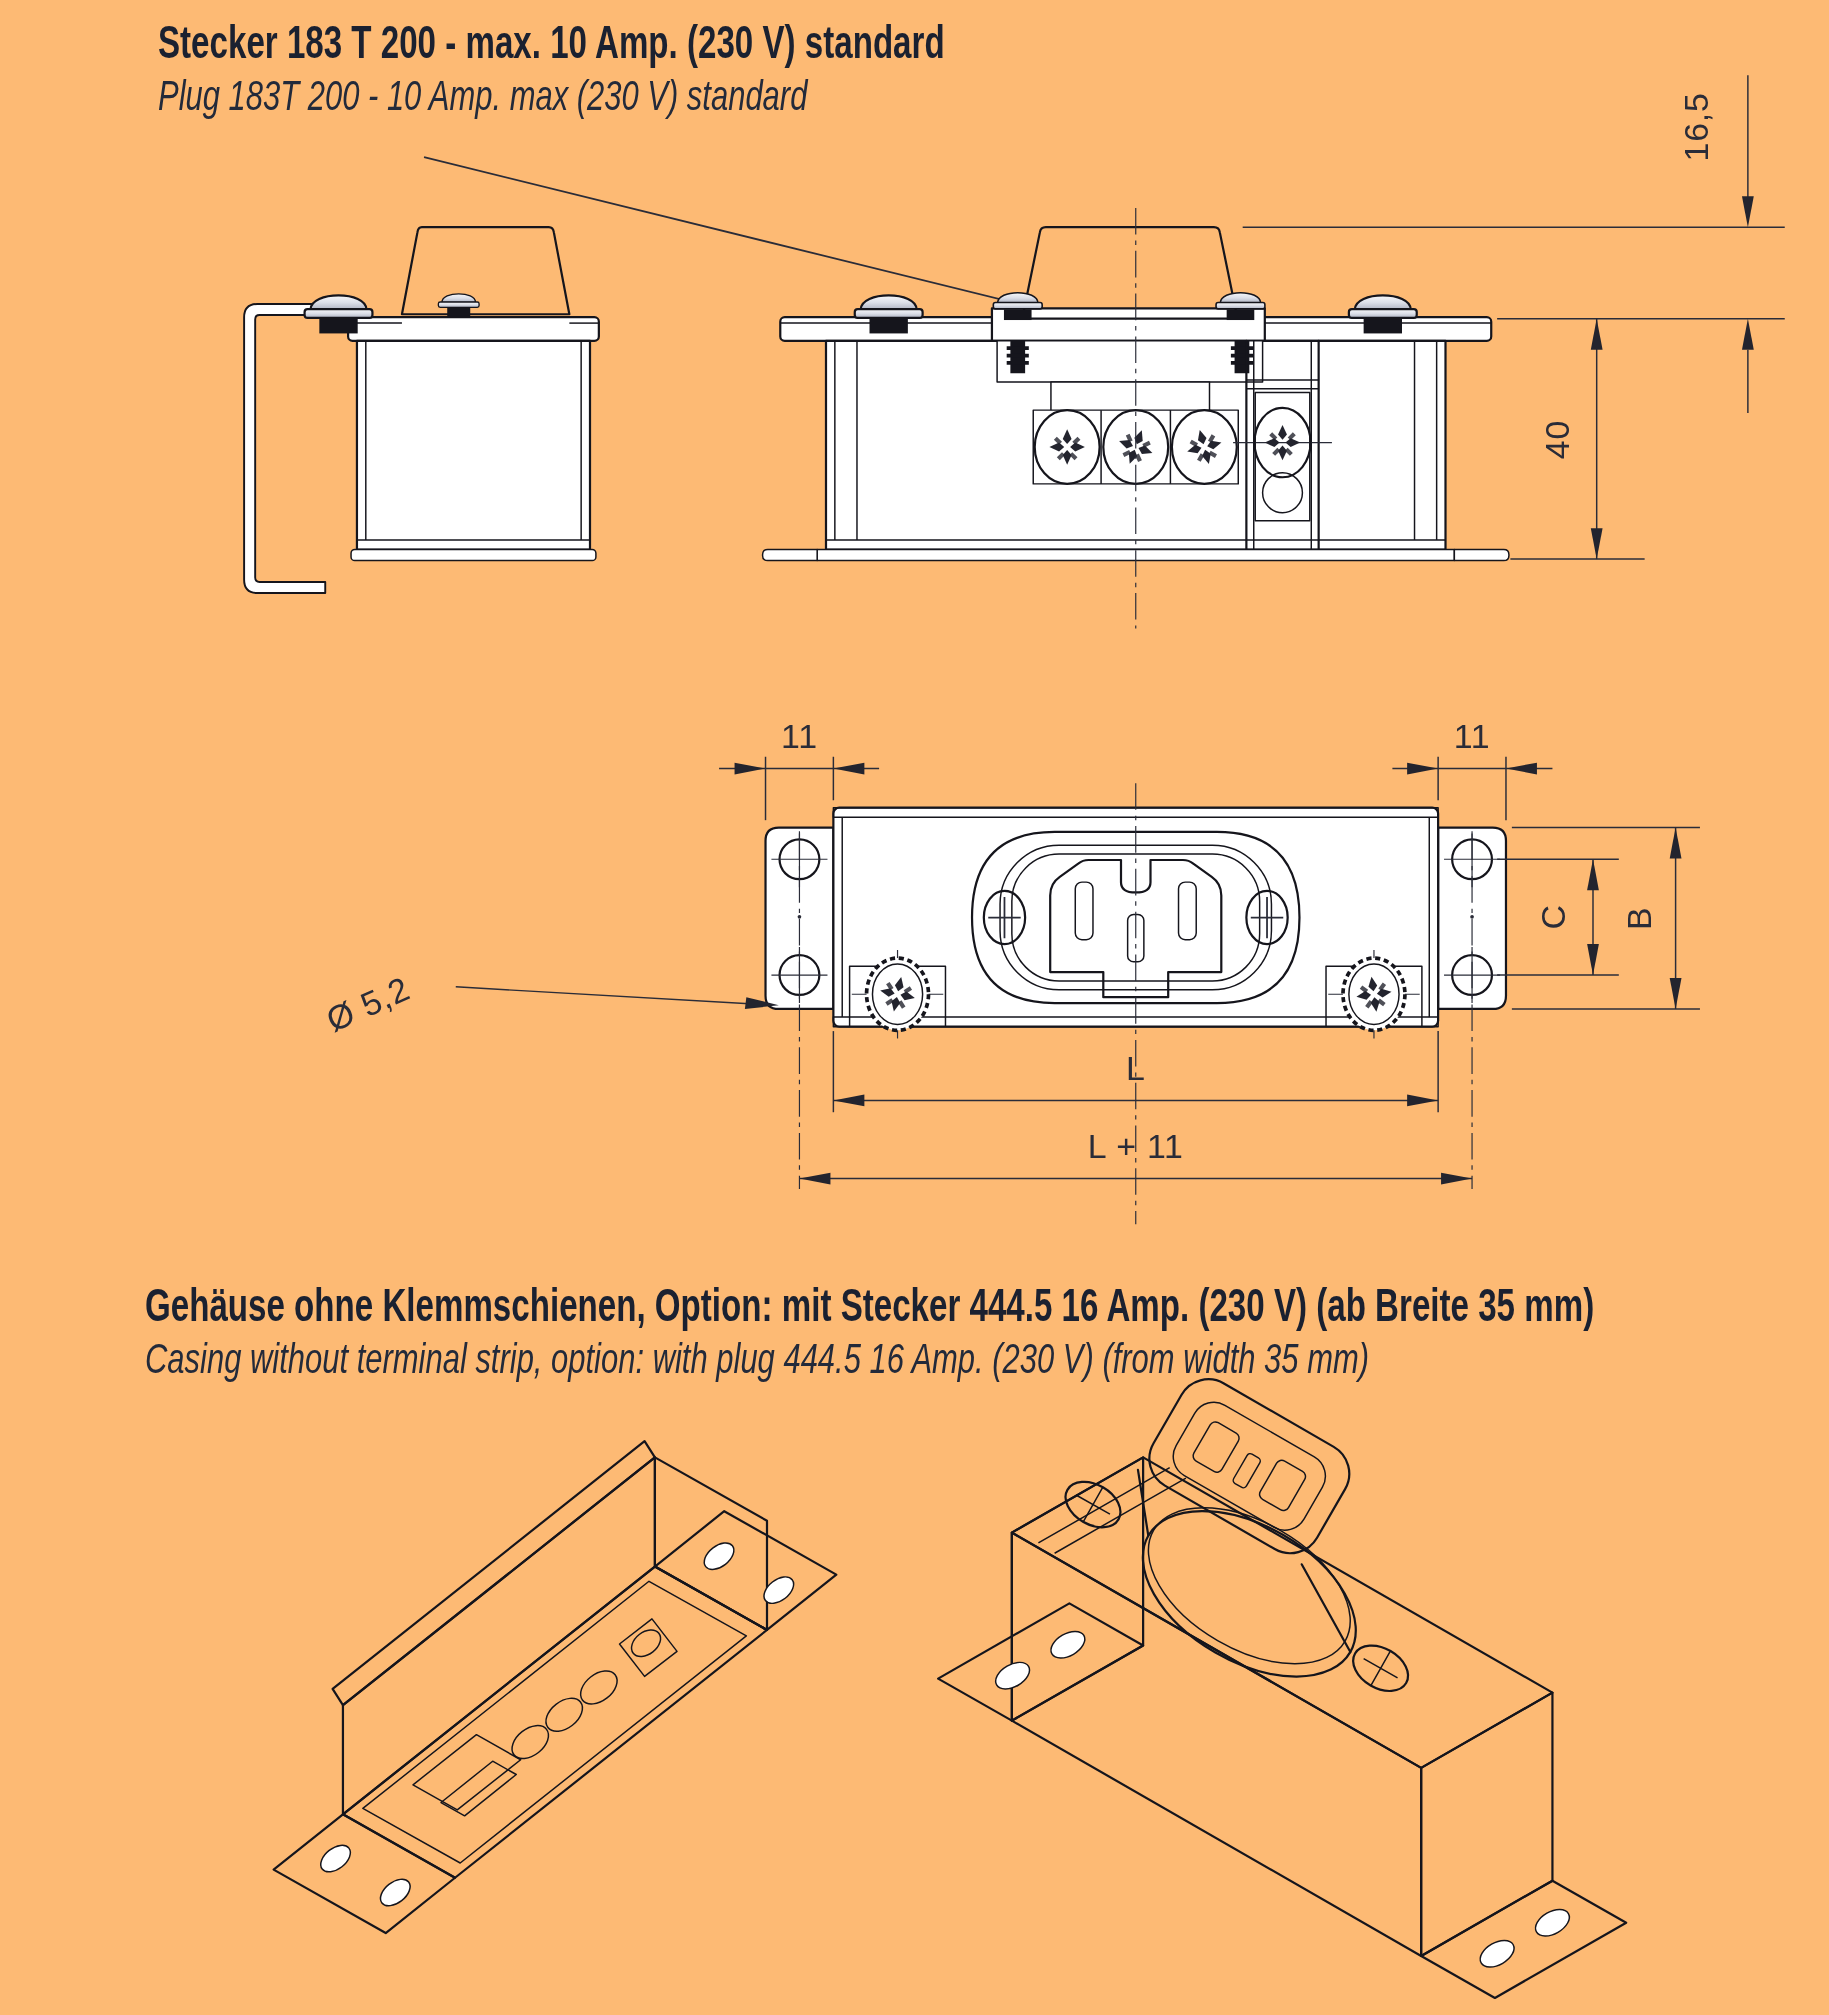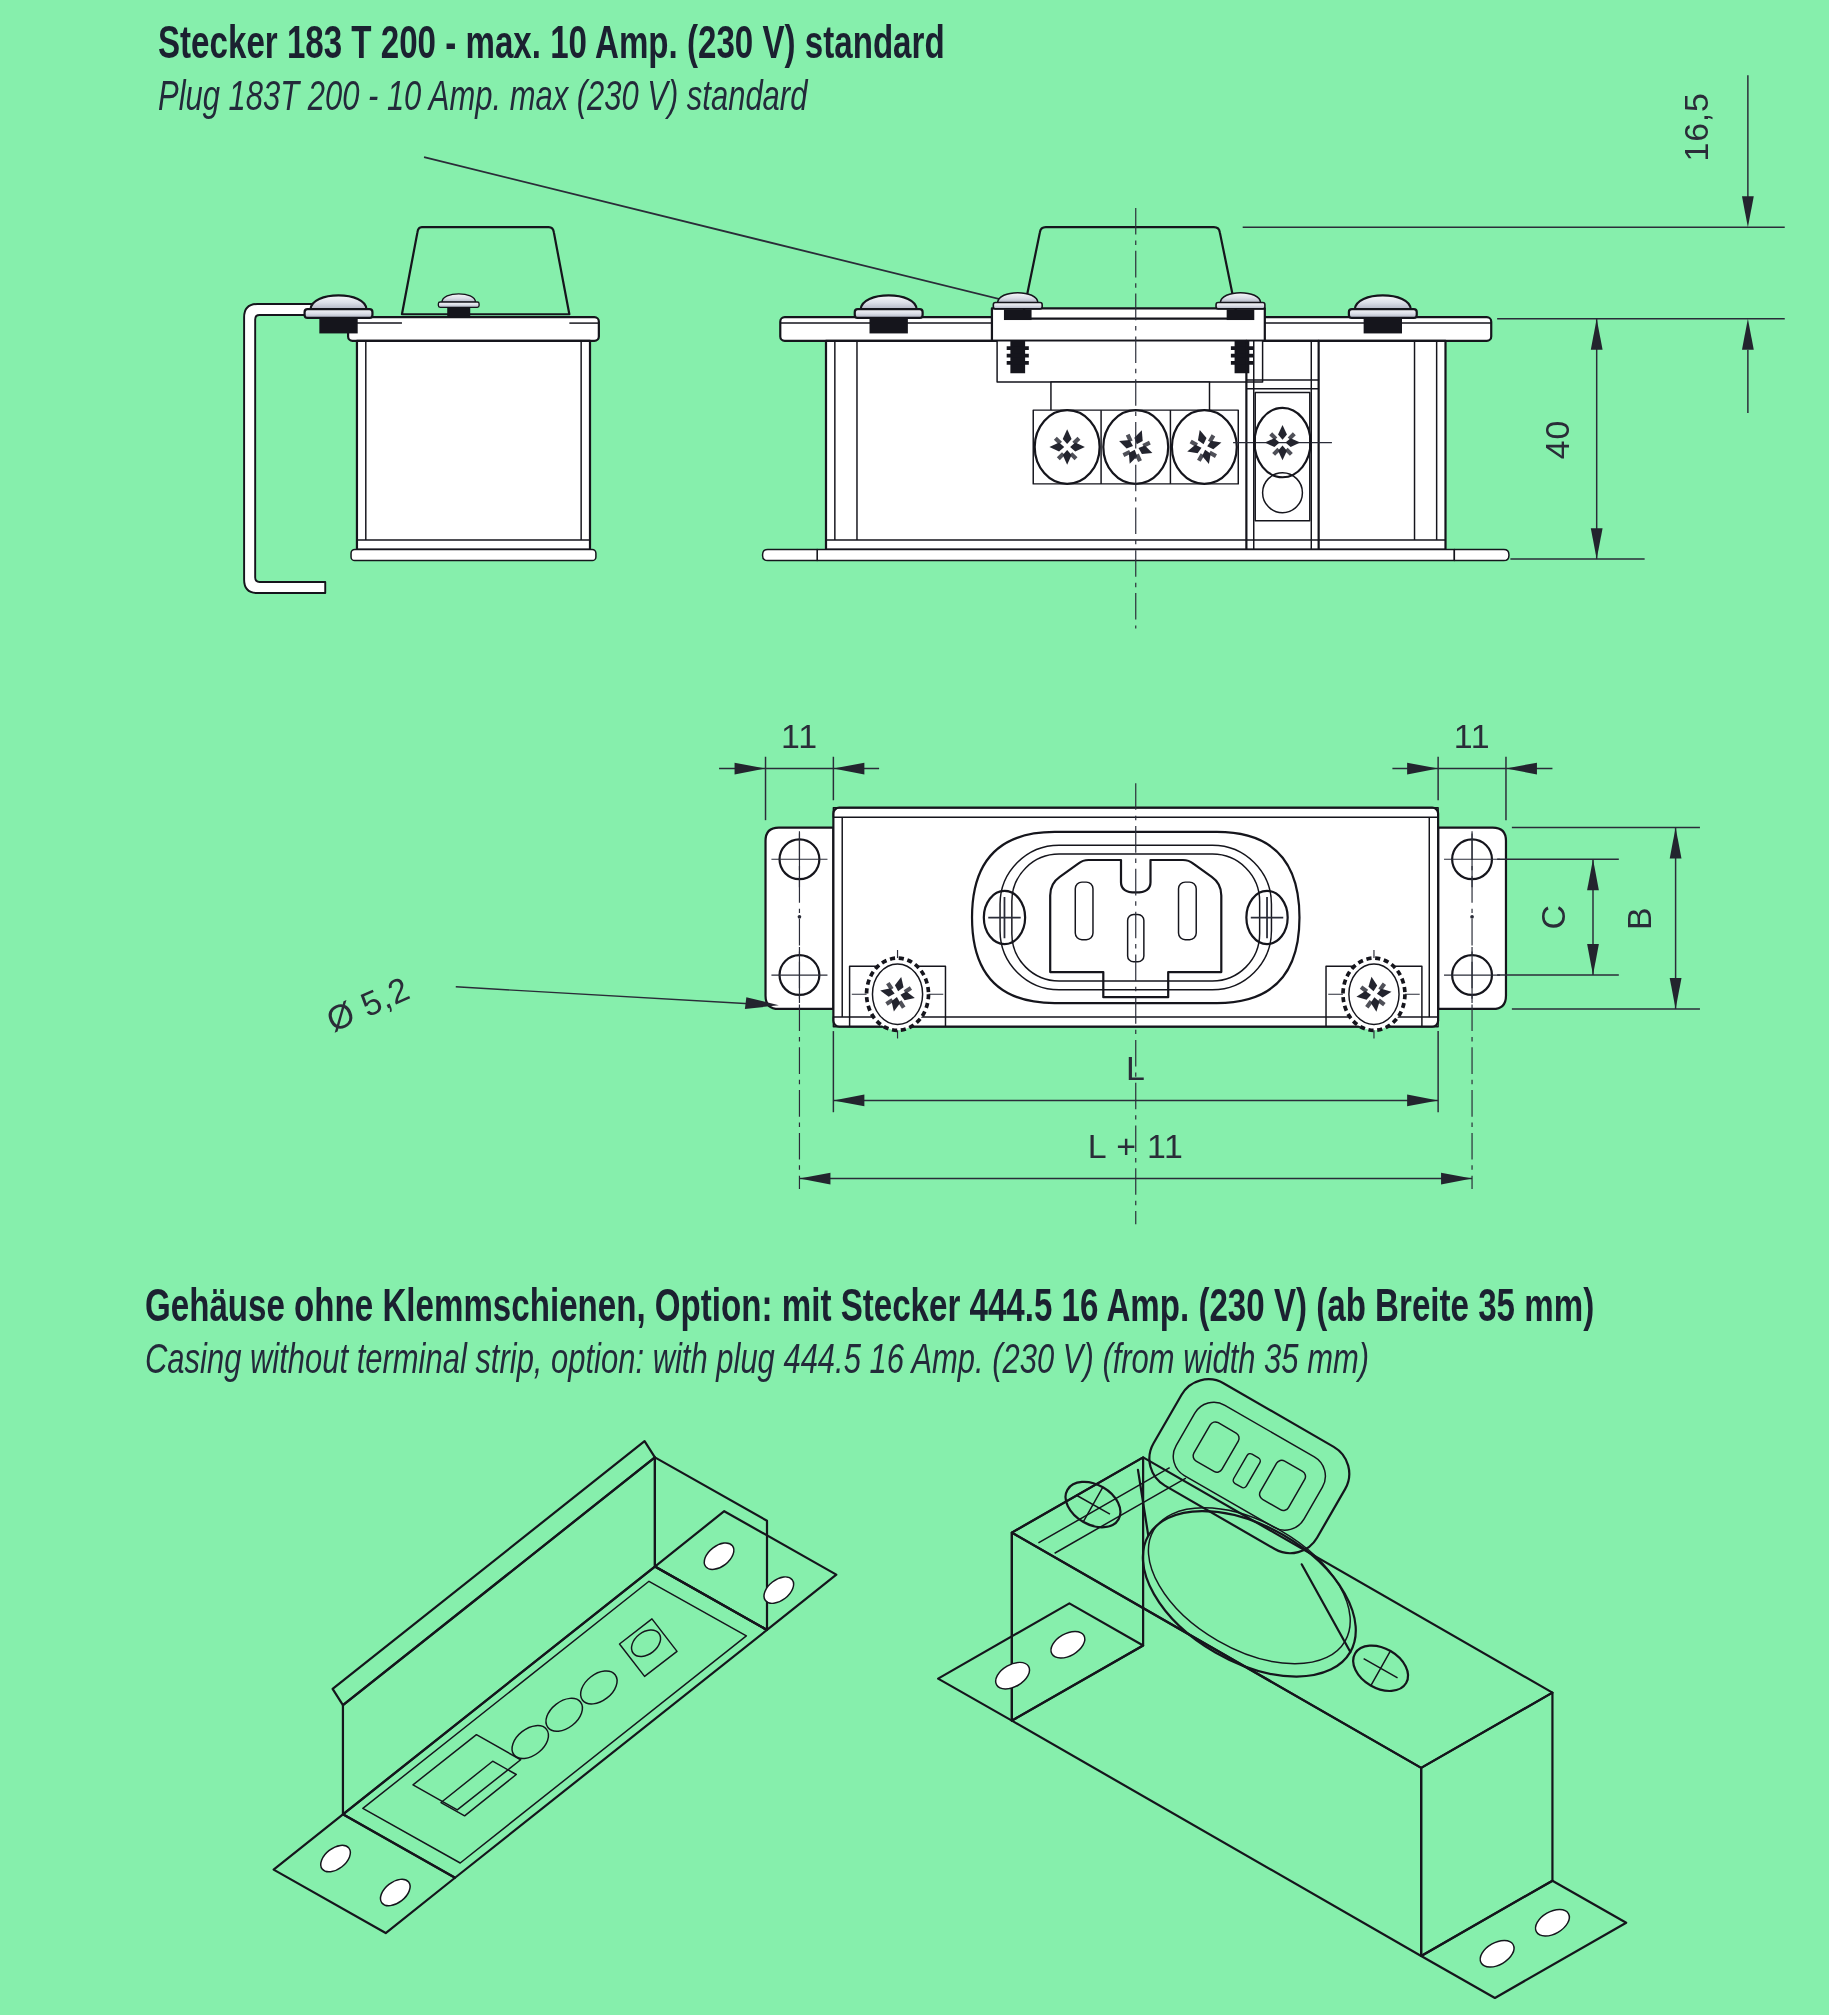--- a/index.html
+++ b/index.html
@@ -1,16 +1,16 @@
 <!DOCTYPE html>
 <html style="font-size:11.8px"><head>
 <meta charset="utf-8">
 <style>
   html,body{margin:0;padding:0;background:#fff;}
-  #page{position:relative;width:1829px;height:2015px;background:#86efac;overflow:hidden;
+  #page{position:relative;width:1829px;height:2015px;background:#fdba74;overflow:hidden;
         font-family:"Liberation Sans",sans-serif;color:#1b2130;}
   .hblock{position:absolute;transform-origin:0 0;transform:scaleX(.72);white-space:nowrap;}
   .h-bold{font-size:46px;font-weight:700;line-height:1.0;color:#1b2130;}
   .h-ital{font-size:43px;font-style:italic;font-weight:400;line-height:1.0;color:#232a3a;}
   svg{position:absolute;left:0;top:0;}
   .dim{font-family:"Liberation Sans",sans-serif;font-size:46px;font-weight:400;fill:#2a2c38;letter-spacing:1px;}
   .ol{stroke:#15151c;stroke-width:3;fill:none;stroke-linejoin:round;stroke-linecap:round;}
   .ol2{stroke:#15151c;stroke-width:2;fill:none;stroke-linejoin:round;}
   .thin{stroke:#2a2c38;stroke-width:1.6;fill:none;}
   .dimln{stroke:#2a2c38;stroke-width:2;fill:none;}

